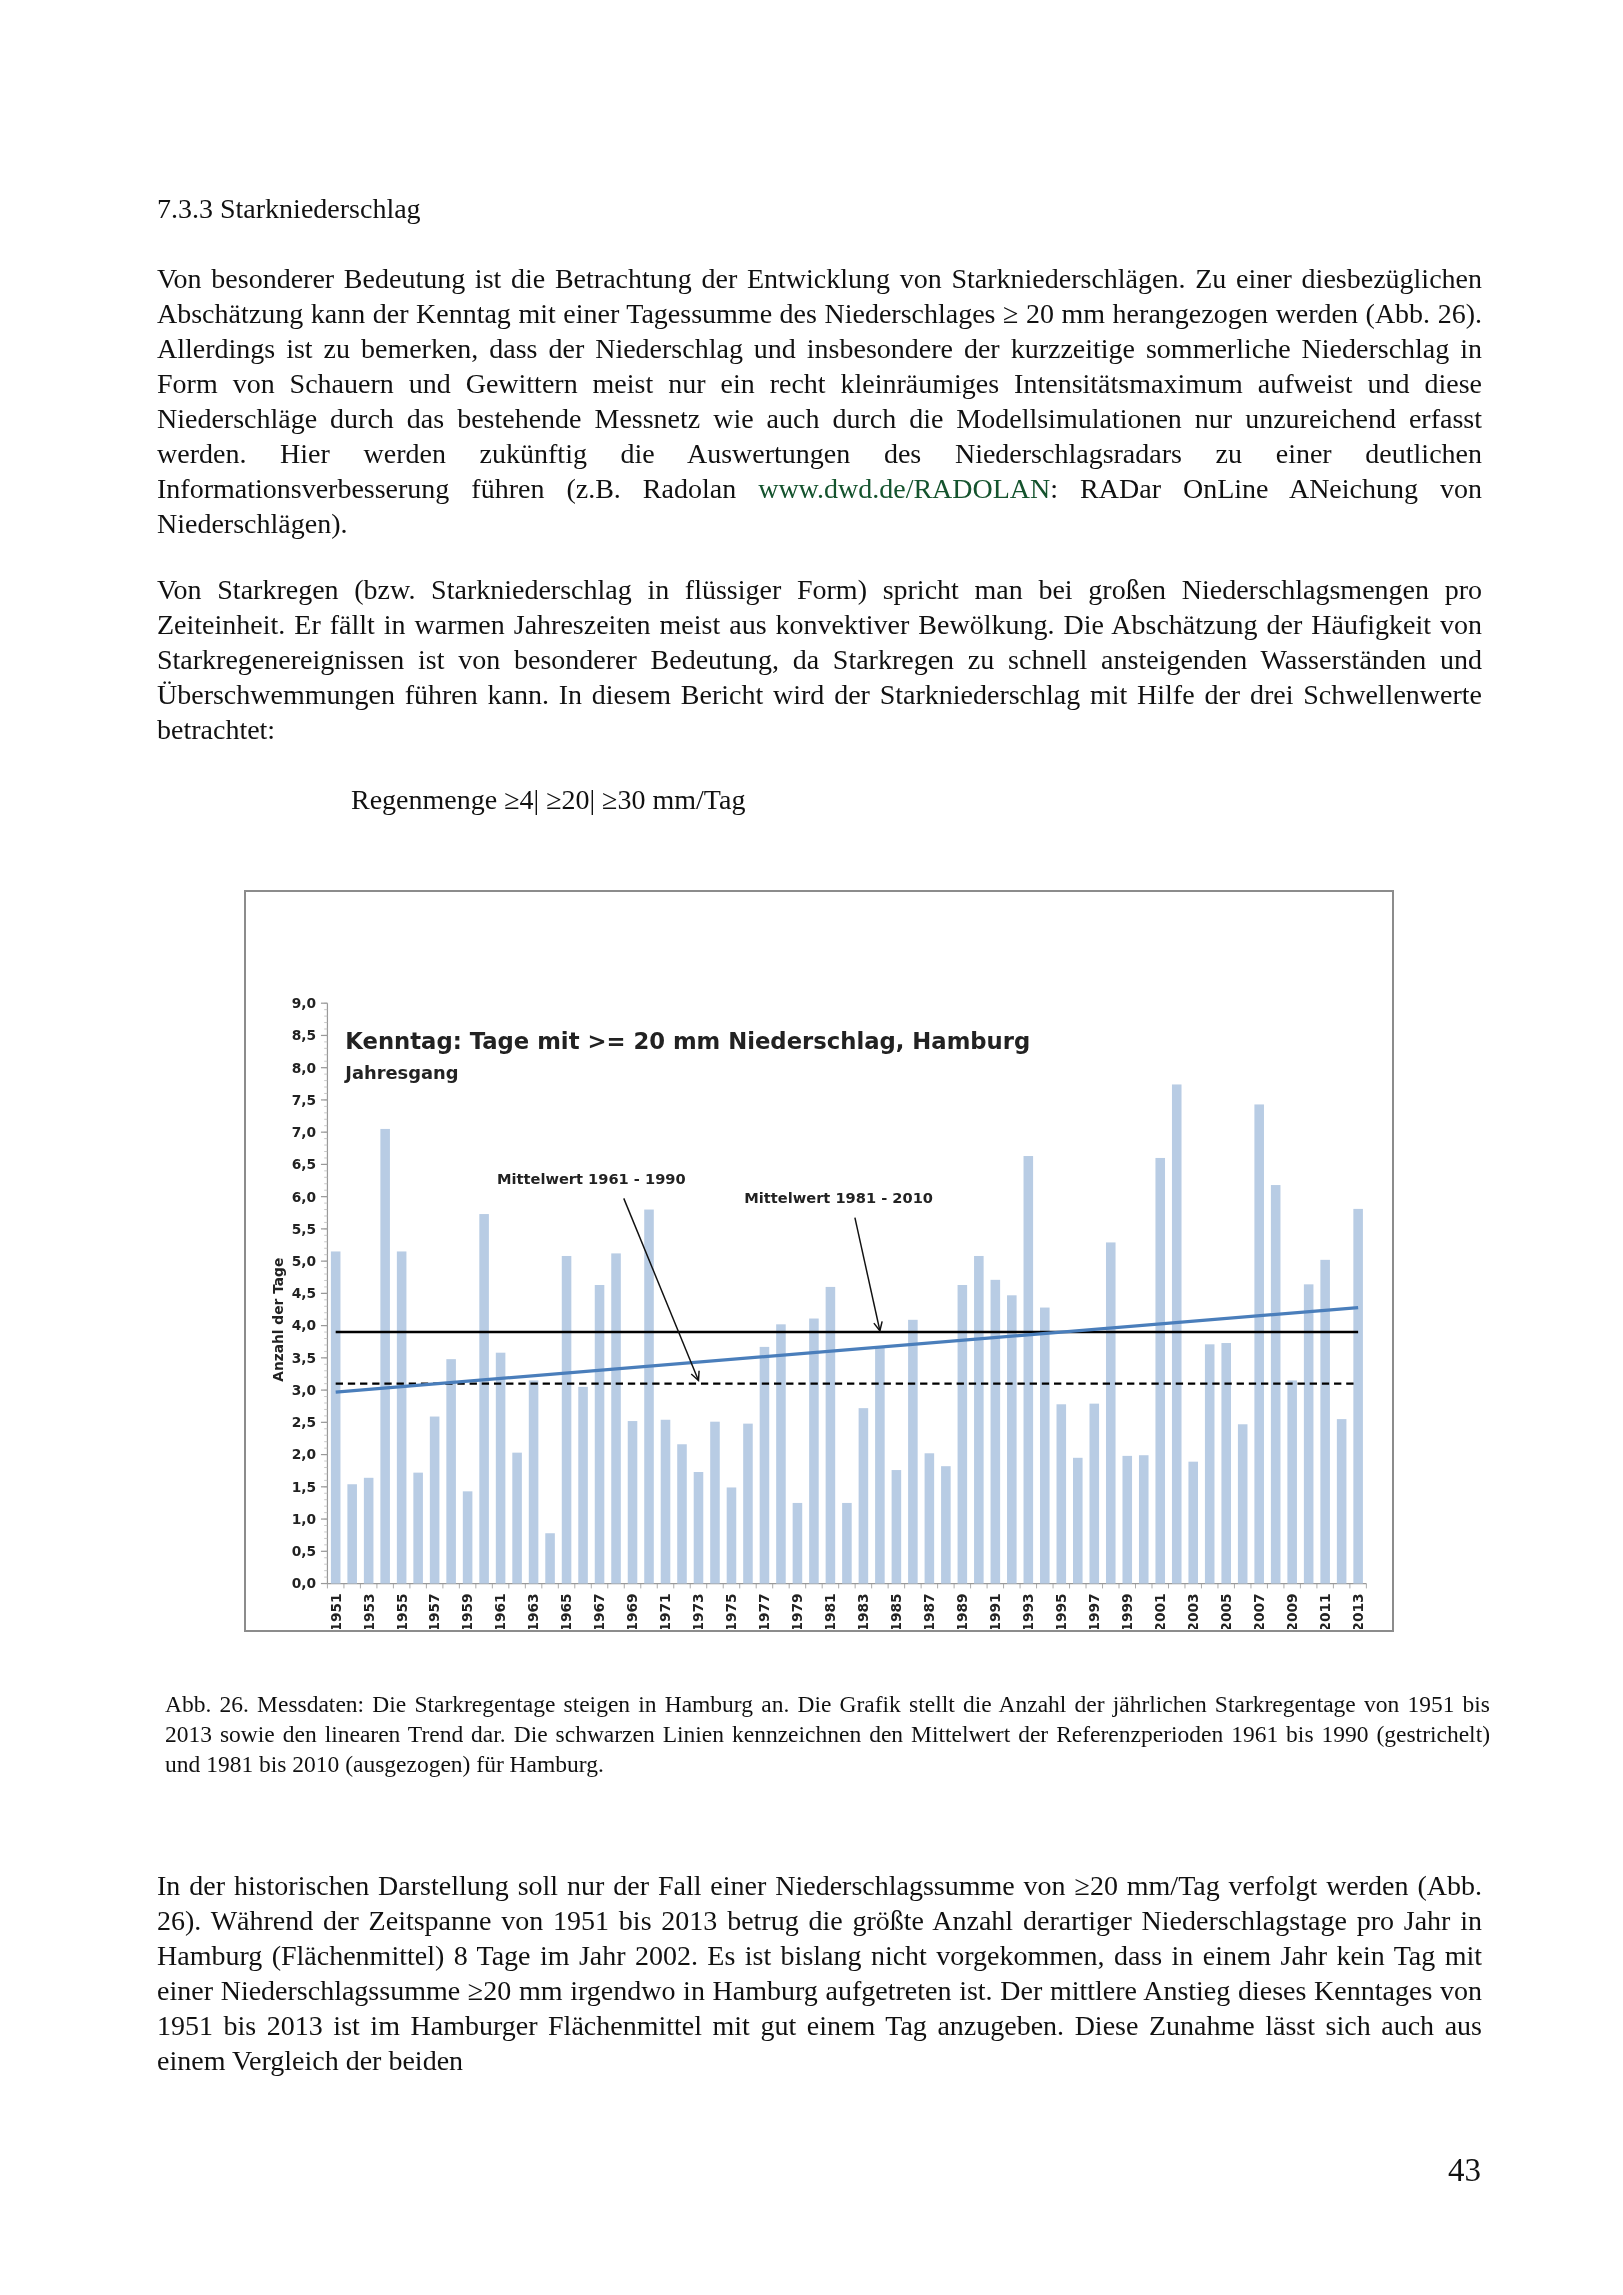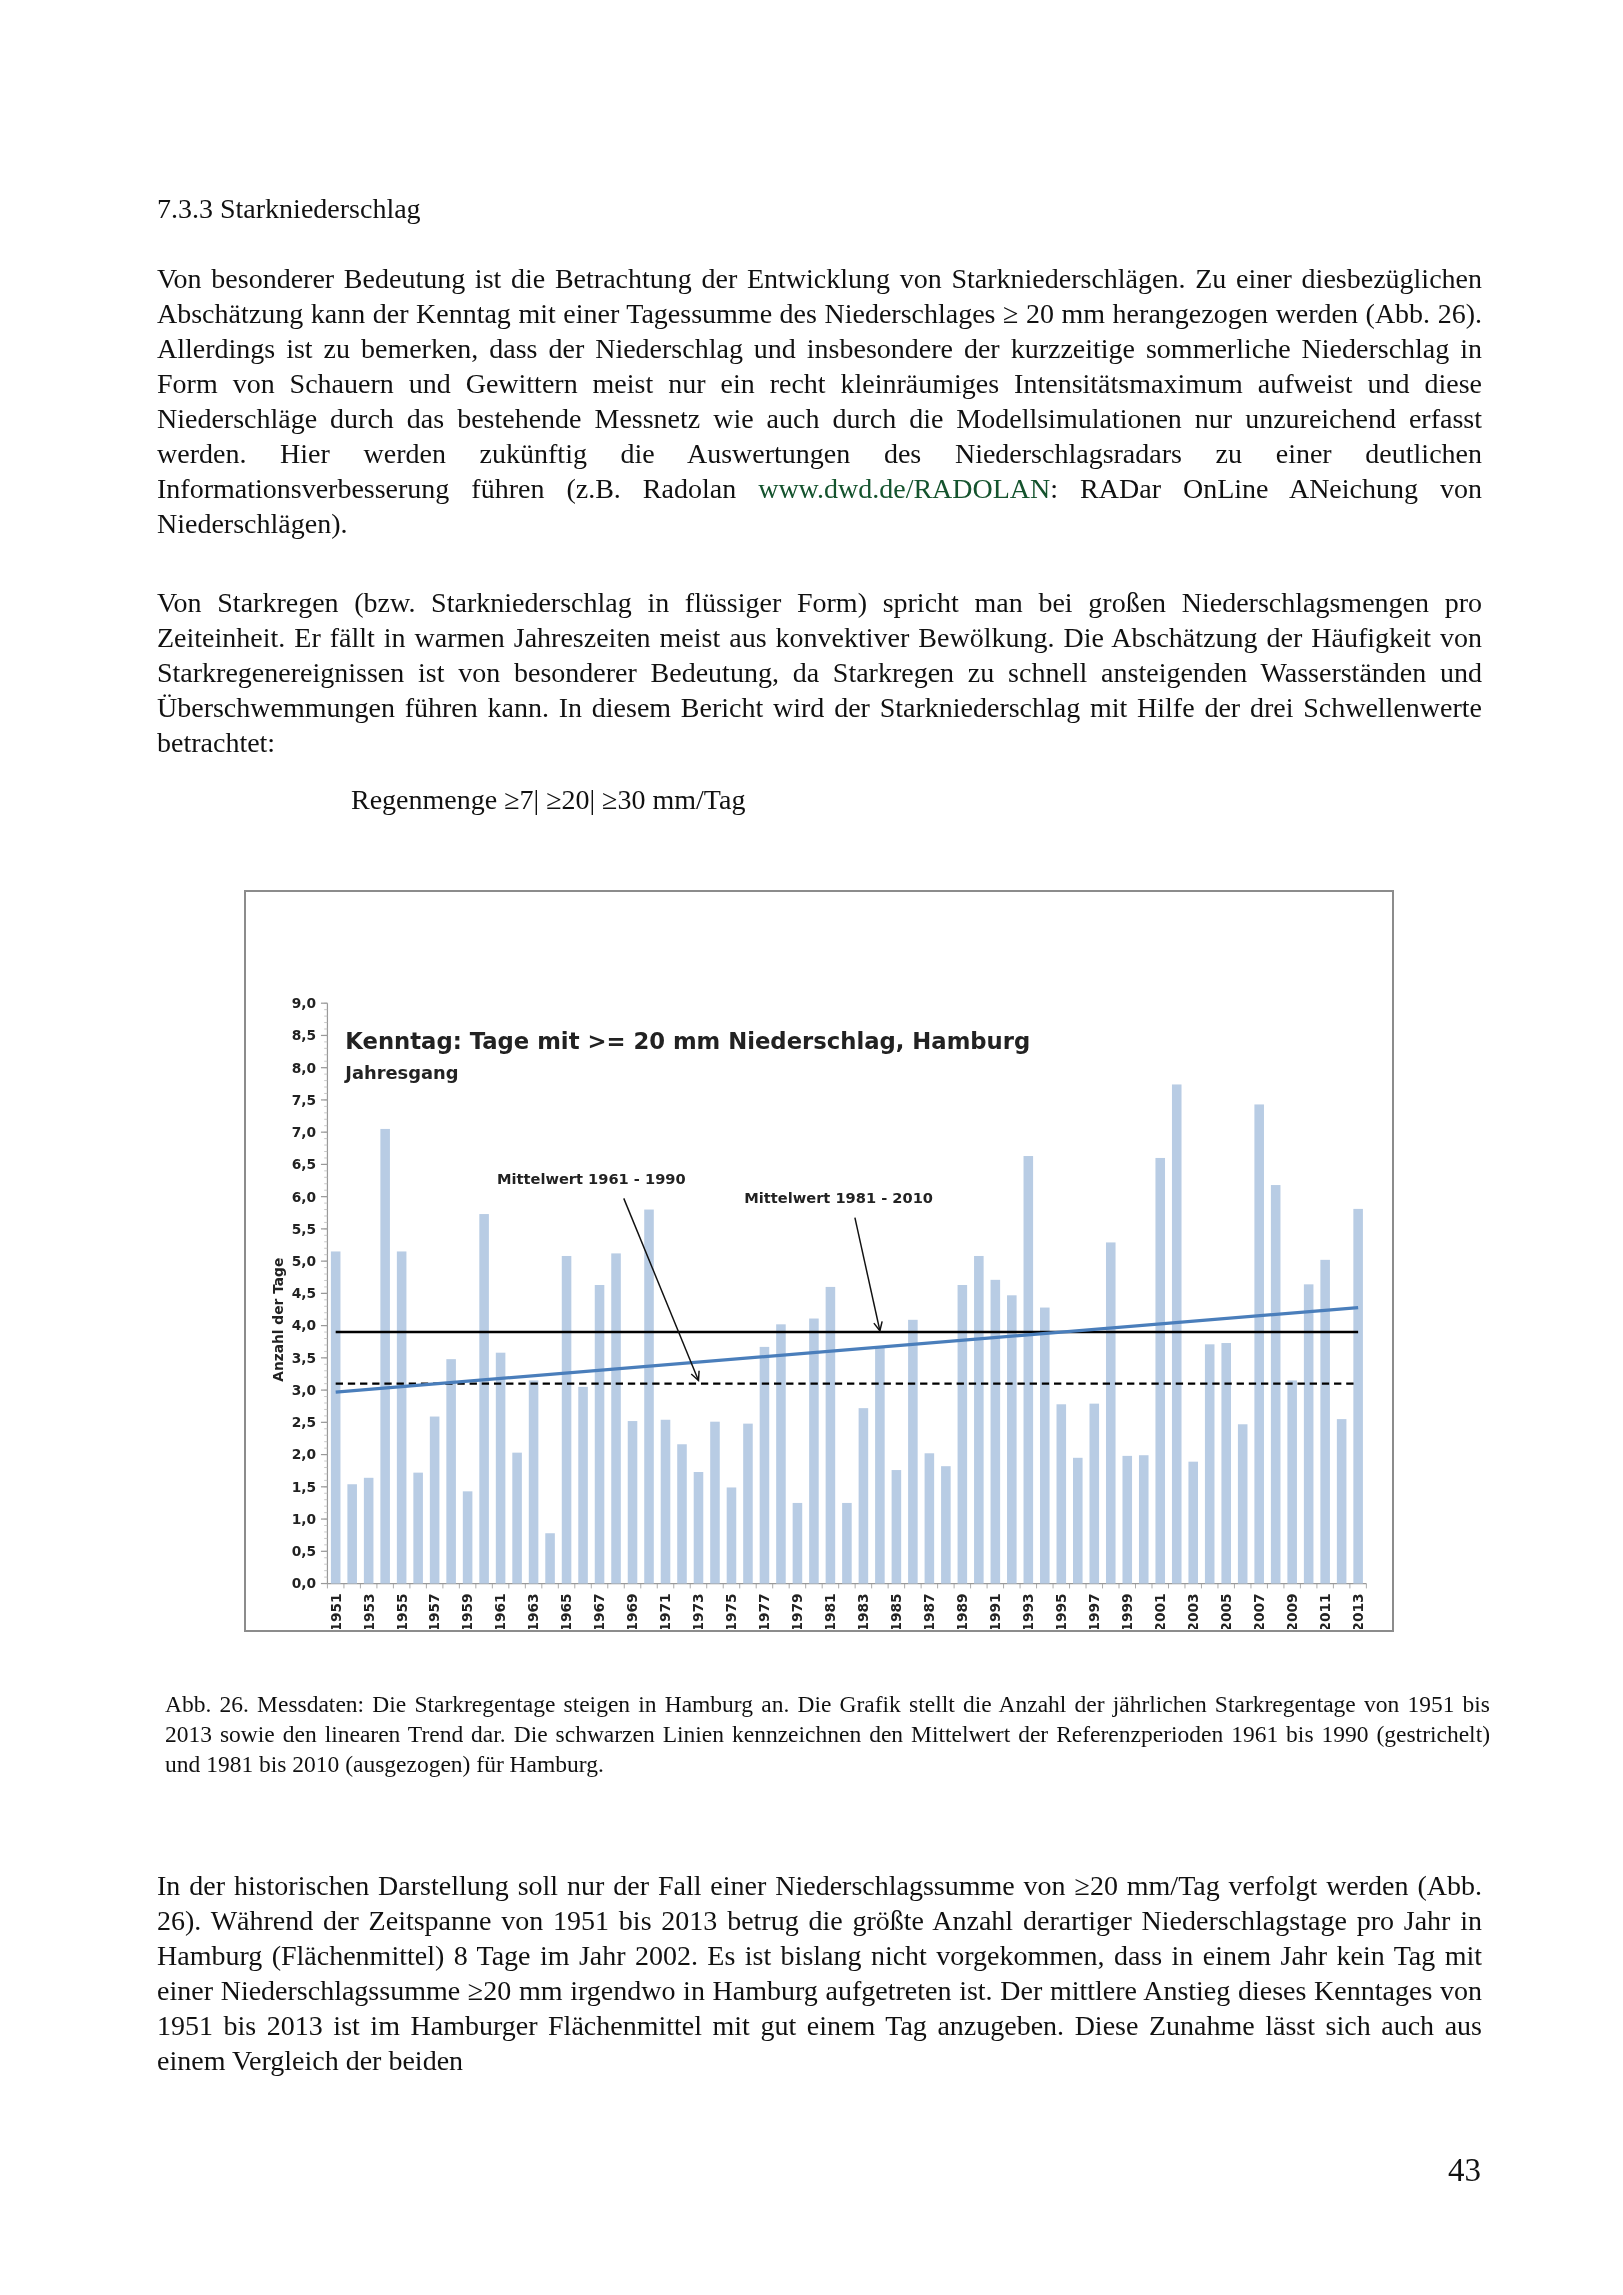--- a/index.html
+++ b/index.html
@@ -3,40 +3,40 @@
 <meta charset="utf-8">
 <style>
   html, body { margin: 0; padding: 0; background: #ffffff; }
   body { width: 1624px; height: 2295px; position: relative; overflow: hidden; }
   .page { position: absolute; left: 0; top: 0; width: 1624px; height: 1913px; background: #fff; }
   .serif { font-family: "Liberation Serif", "DejaVu Serif", serif; color: #111; }
   .heading { position: absolute; left: 157px; top: 193px; font-size: 28px; }
   .para { position: absolute; left: 157px; width: 1325px; font-size: 28px; line-height: 35px; text-align: justify; text-align-last: left; }
   .para a { color: #14532d; text-decoration: none; }
   #p1 { top: 261px; }
-  #p2 { top: 585px; }
+  #p2 { top: 572px; }
   .formula { position: absolute; left: 351px; top: 784px; font-size: 28px; }
   .figure { position: absolute; left: 244px; top: 890px; width: 1150px; height: 742px; border: 2.4px solid #8c8c8c; box-sizing: border-box; background: #fff; }
   .figure svg { position: absolute; left: 0; top: 0; }
   .chart-text { font-family: "DejaVu Sans", "Liberation Sans", sans-serif; font-weight: bold; fill: #222; }
   .caption { position: absolute; left: 157px; top: 1689px; width: 1325px; font-size: 23.5px; line-height: 30px; text-align: justify; text-align-last: left; margin-left: 8px; }
   #p3 { top: 1868px; }
   .pagenum { position: absolute; left: 1448px; top: 2152px; font-size: 33px; }
 </style>
 </head>
 <body>
 
 <div class="page">
   <div class="heading serif">7.3.3 Starkniederschlag</div>
 
   <div id="p1" class="para serif"><span>Von besonderer Bedeutung ist die Betrachtung der Entwicklung von Starkniederschlägen. Zu einer diesbezüglichen Abschätzung kann der Kenntag mit einer Tagessumme des Niederschlages ≥ 20 mm herangezogen werden (Abb. 26). Allerdings ist zu bemerken, dass der Niederschlag und insbesondere der kurzzeitige sommerliche Niederschlag in Form von Schauern und Gewittern meist nur ein recht kleinräumiges Intensitätsmaximum aufweist und diese Niederschläge durch das bestehende Messnetz wie auch durch die Modellsimulationen nur unzureichend erfasst werden. Hier werden zukünftig die Auswertungen des Niederschlagsradars zu einer deutlichen Informationsverbesserung führen (z.B. Radolan </span><a>www.dwd.de/RADOLAN</a><span>: RADar OnLine ANeichung von Niederschlägen).</span></div>
 
   <div id="p2" class="para serif">Von Starkregen (bzw. Starkniederschlag in flüssiger Form) spricht man bei großen Niederschlagsmengen pro Zeiteinheit. Er fällt in warmen Jahreszeiten meist aus konvektiver Bewölkung. Die Abschätzung der Häufigkeit von Starkregenereignissen ist von besonderer Bedeutung, da Starkregen zu schnell ansteigenden Wasserständen und Überschwemmungen führen kann. In diesem Bericht wird der Starkniederschlag mit Hilfe der drei Schwellenwerte betrachtet:</div>
 
-  <div class="formula serif">Regenmenge ≥7| ≥20| ≥30 mm/Tag</div>
+  <div class="formula serif">Regenmenge ≥4| ≥20| ≥30 mm/Tag</div>
 
   <div class="figure">
     <svg id="chart" width="1145" height="737" viewBox="0 0 1410 908">
       <g id="axes">
           <line x1="100" y1="137" x2="100" y2="852" stroke="#999" stroke-width="1.5"></line>
           <line x1="96" y1="852" x2="100" y2="852" stroke="#bbb" stroke-width="1"></line>
           <line x1="96" y1="844.0555555555555" x2="100" y2="844.0555555555555" stroke="#bbb" stroke-width="1"></line>
           <line x1="96" y1="836.1111111111111" x2="100" y2="836.1111111111111" stroke="#bbb" stroke-width="1"></line>
           <line x1="96" y1="828.1666666666666" x2="100" y2="828.1666666666666" stroke="#bbb" stroke-width="1"></line>
           <line x1="96" y1="820.2222222222222" x2="100" y2="820.2222222222222" stroke="#bbb" stroke-width="1"></line>

